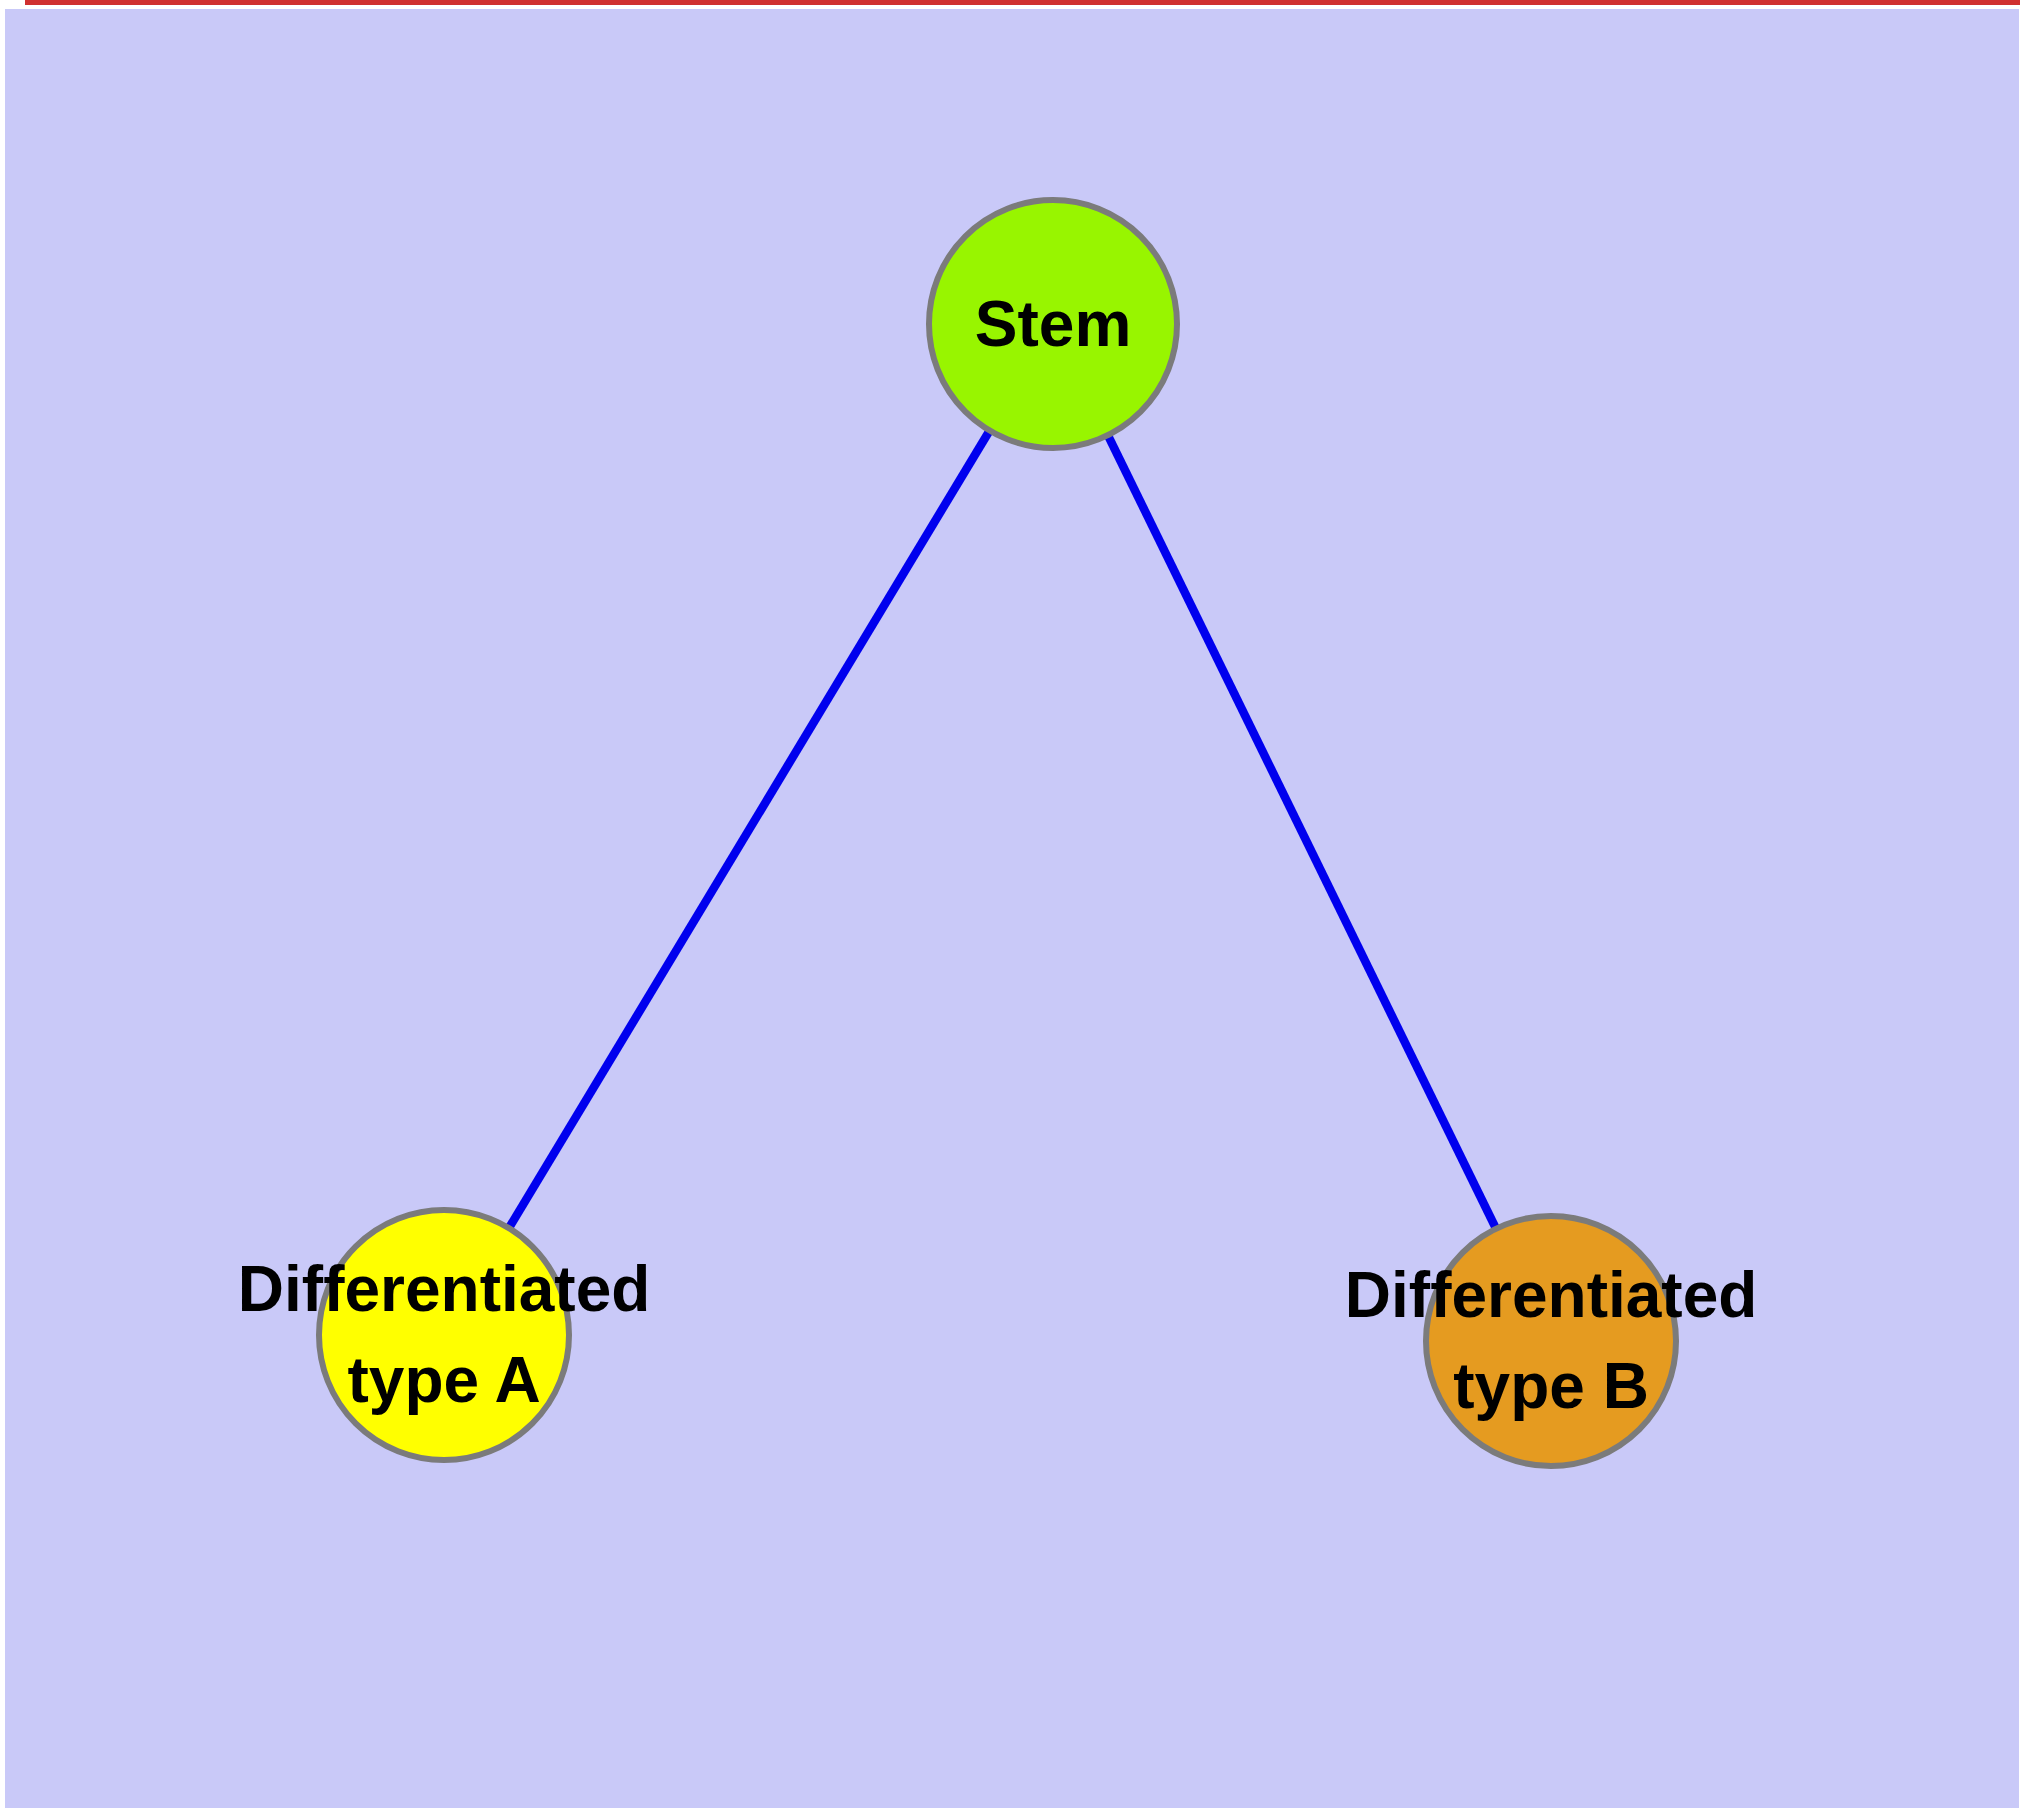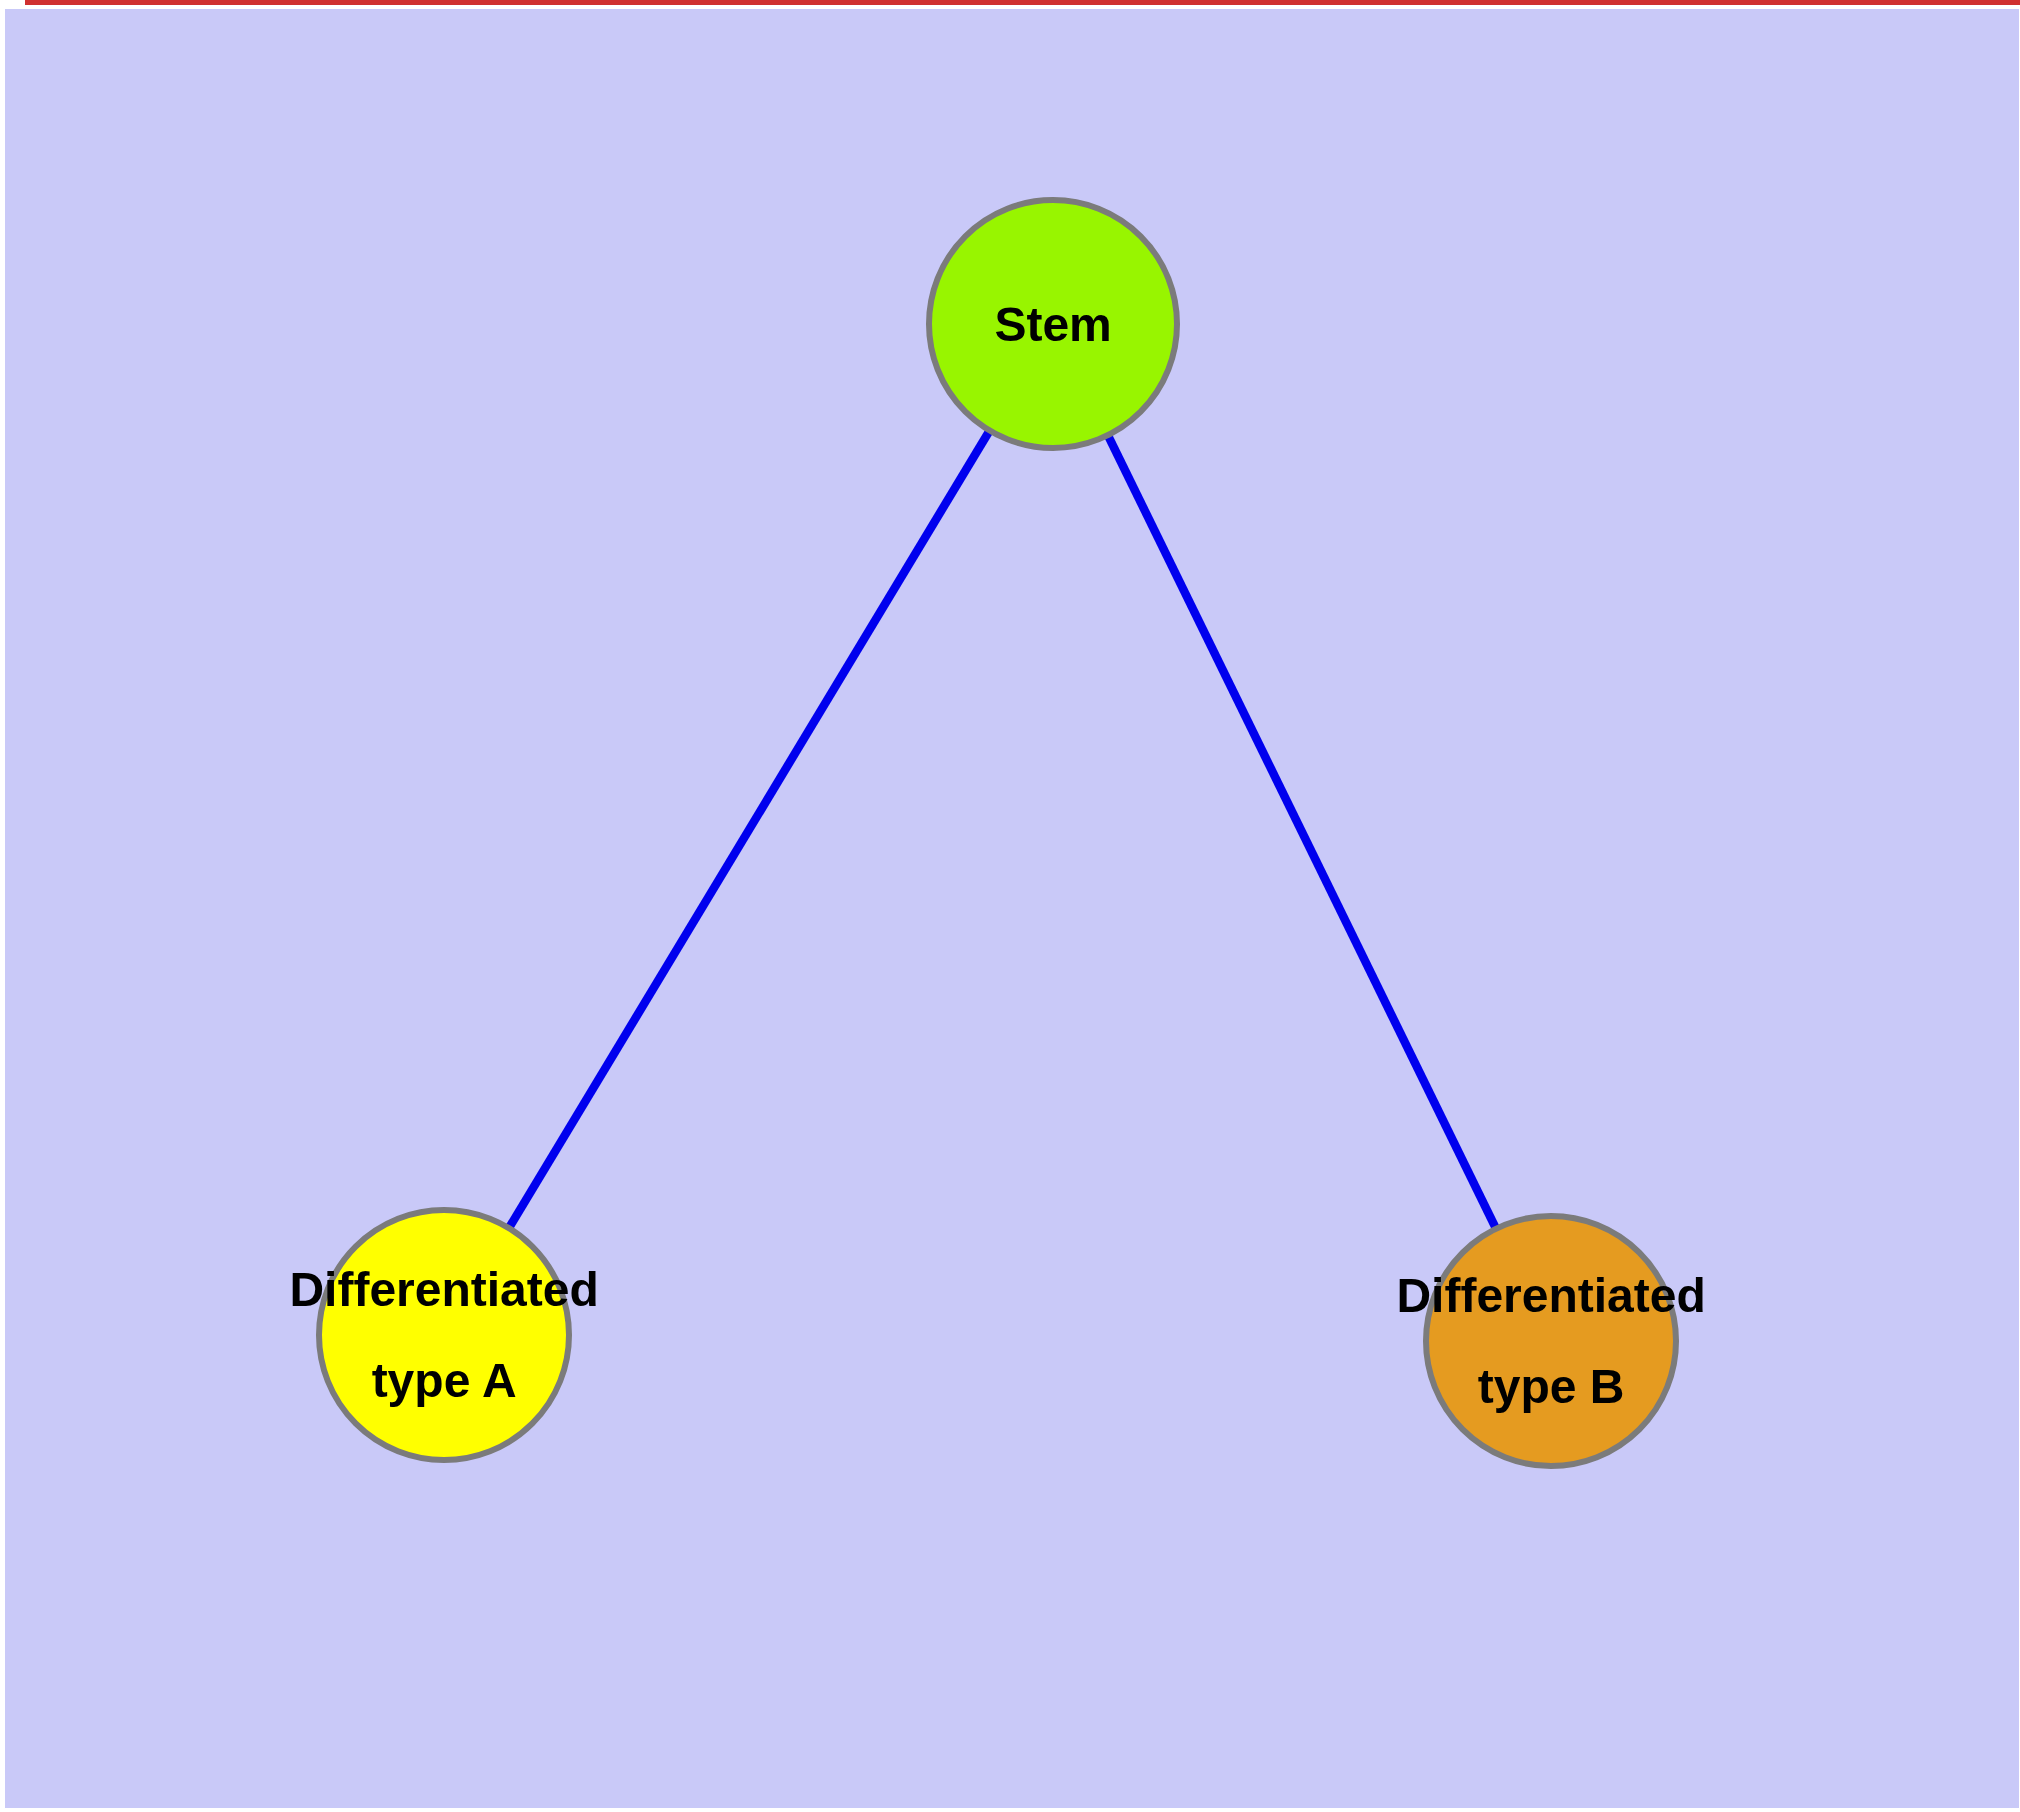--- a/index.html
+++ b/index.html
@@ -49,21 +49,21 @@
     background:var(--fill);
     border:6.8px solid var(--border-color,#7b7b7b);
     box-sizing:border-box;
   }
   .node .label{
     position:absolute;
     left:50%;
     top:50%;
     transform:translate(-50%,-50%);
     font-weight:bold;
-    font-size:48px;
+    font-size:64px;
     line-height:91px;
     letter-spacing:0;
     white-space:pre;
     text-align:center;
     color:var(--label-color,#000);
   }
 </style>
 </head>
 <body>
 

